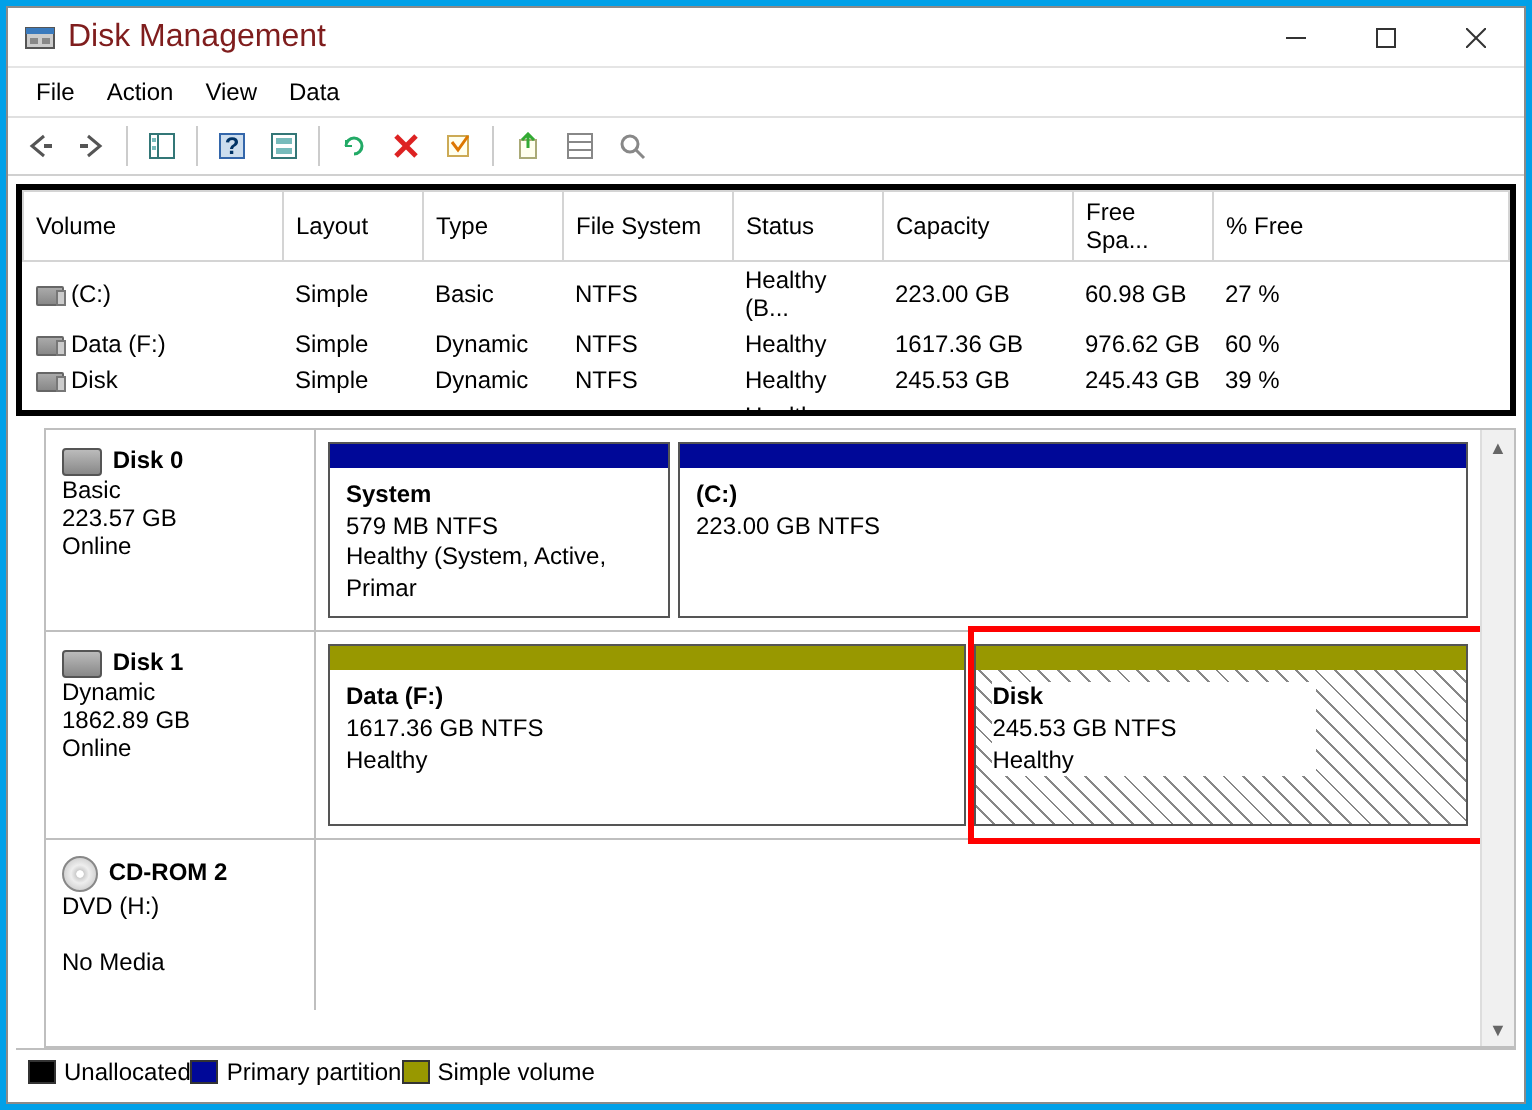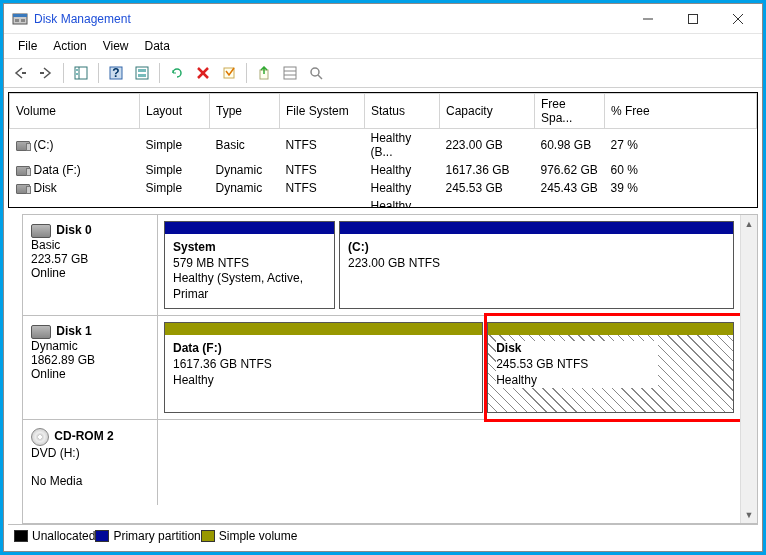--- a/index.html
+++ b/index.html
@@ -1,29 +1,29 @@
 <!DOCTYPE html>
 <html><head>
 <meta charset="utf-8">
 <style>
 * { box-sizing: border-box; margin: 0; padding: 0; font-family: 'Segoe UI', Tahoma, sans-serif; font-size: 12px; }
 body { background: #00a0e8; padding: 3px; width: 766px; height: 555px; }
 .window { background: #fff; width: 100%; height: 100%; border: 1px solid #8a8a8a; display: flex; flex-direction: column; }
 .titlebar { display: flex; align-items: center; height: 30px; padding: 0 2px; border-bottom: 1px solid #e5e5e5; }
 .titlebar .icon { width: 16px; height: 16px; margin: 0 6px; display: inline-flex; align-items: center; justify-content: center; }
-.titlebar .title { flex: 1; font-size: 12px; color: #1d4ed8; }
+.titlebar .title { flex: 1; font-size: 16px; color: #7f1d1d; }
 .winbtns { display: flex; }
 .winbtn { width: 45px; height: 28px; display: flex; align-items: center; justify-content: center; color: #555; }
 .menubar { display: flex; gap: 4px; padding: 2px 8px; height: 24px; align-items: center; }
 .menubar span { padding: 2px 6px; }
 .toolbar { display: flex; align-items: center; height: 30px; padding: 0 4px; border-top: 1px solid #e0e0e0; border-bottom: 1px solid #d0d0d0; gap: 2px; }
 .tbtn { width: 24px; height: 24px; display: flex; align-items: center; justify-content: center; border: 1px solid transparent; }
 .tsep { width: 1px; height: 20px; background: #ccc; margin: 0 3px; }
 .content { flex: 1; display: flex; flex-direction: column; padding: 4px; overflow: hidden; }
-.vol-table { border: 1px solid #000000; height: 116px; overflow: auto; }
+.vol-table { border: 3px solid #000000; height: 116px; overflow: auto; }
 table { border-collapse: collapse; width: 100%; }
 th { text-align: left; font-weight: normal; background: #fff; border: 1px solid #d4d4d4; padding: 3px 6px; font-size: 12px; position: relative; }
 td { padding: 2px 6px; font-size: 12px; }
 .vol-icon { display: inline-block; width: 14px; height: 10px; background: linear-gradient(#aaa,#888); border: 1px solid #666; margin-right: 4px; vertical-align: middle; border-radius: 1px; position: relative; }
 .vol-icon::after { content: ''; position: absolute; right: -2px; top: 1px; width: 3px; height: 6px; background: #ccc; border: 1px solid #777; }
 .disk-area { flex: 1; border: 1px solid #bfbfbf; margin-top: 6px; display: flex; position: relative; margin-left: 14px; }
 .disk-rows { flex: 1; overflow: auto; }
 .disk-row { display: flex; border-bottom: 1px solid #bfbfbf; min-height: 90px; }
 .disk-label { width: 135px; border-right: 1px solid #bfbfbf; padding: 8px; }
 .disk-label b { font-weight: bold; }

